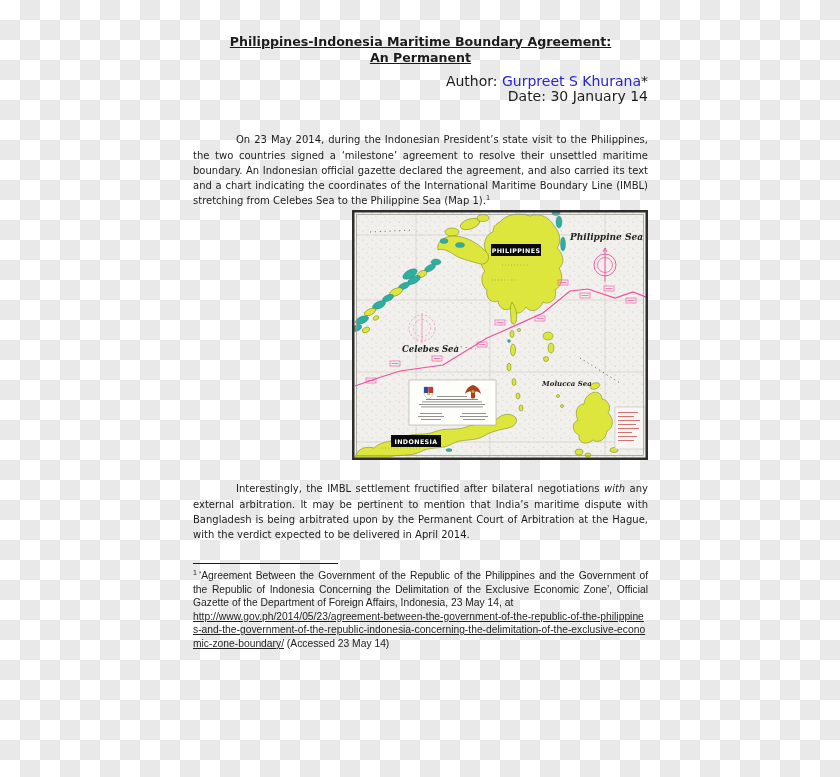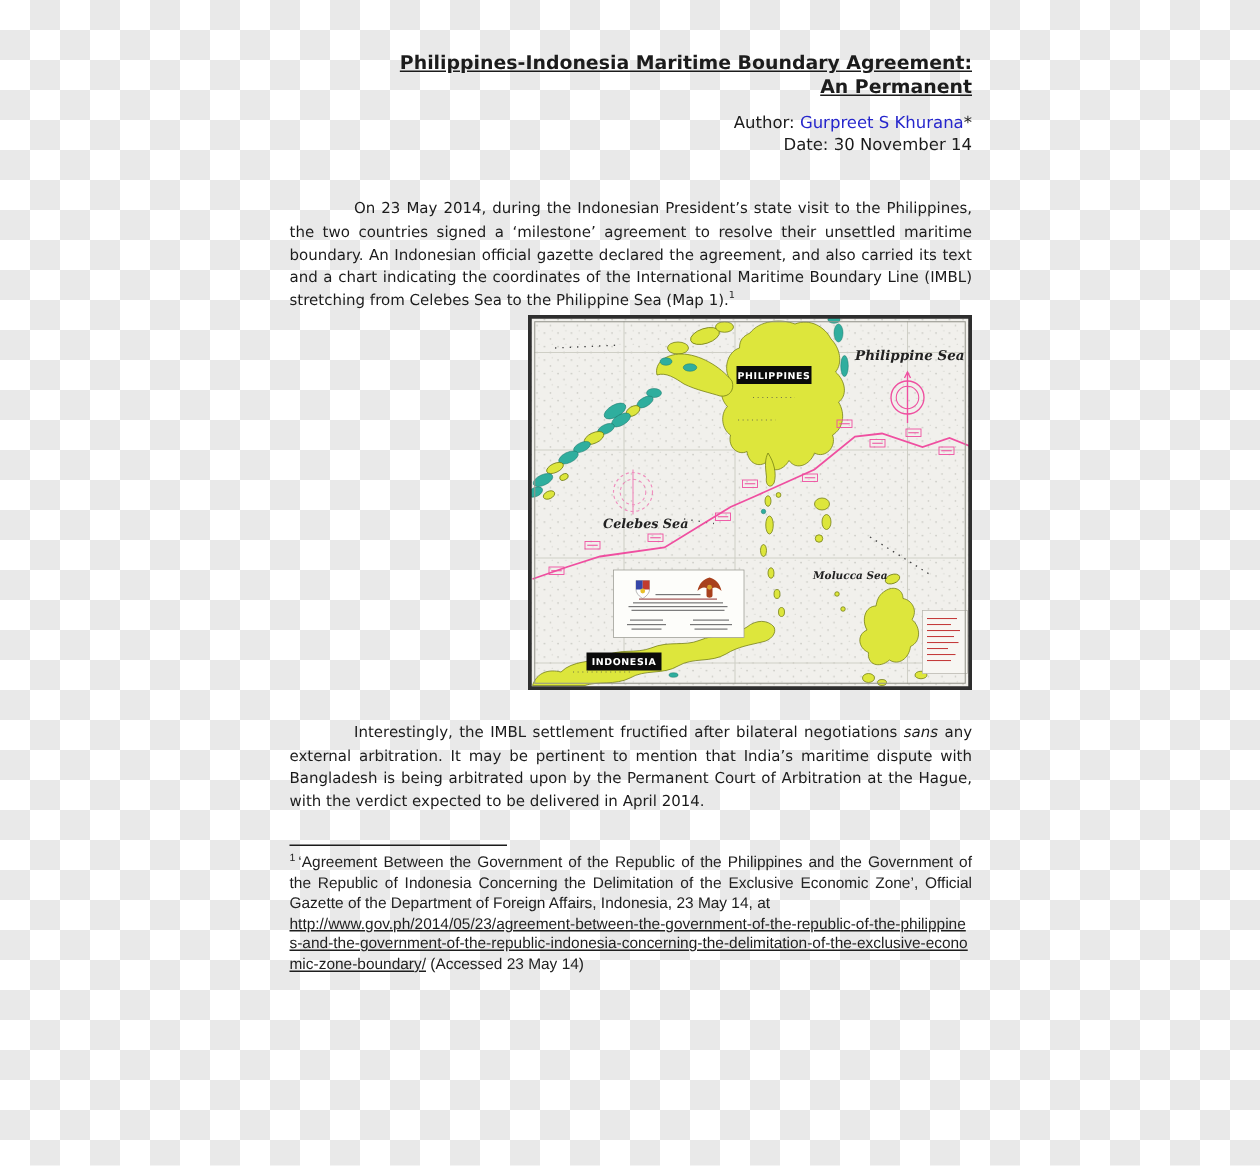--- a/index.html
+++ b/index.html
@@ -8,24 +8,24 @@
     width:840px; height:777px; overflow:hidden;
     background-image: repeating-conic-gradient(#ffffff 0% 25%, #e9e9e9 0% 50%);
     background-size: 40px 40px;
     background-position: 20px 0;
     font-family:"DejaVu Sans", sans-serif;
     color:#1c1c1c;
   }
   .doc { position:relative; width:840px; height:777px; }
   .content { position:absolute; left:193px; top:0; width:455px; }
 
-  .title { margin-top:34px; text-align:right; font-size:12.6px; font-weight:bold; line-height:16px; }
+  .title { margin-top:34px; text-align:center; font-size:12.6px; font-weight:bold; line-height:16px; }
   .title .tline { text-decoration:underline; display:inline-block; }
 
-  .author-block { margin-top:5px; text-align:right; font-size:11px; line-height:15px; }
+  .author-block { margin-top:5px; text-align:right; font-size:14px; line-height:15px; }
   .link-blue { color:#2626cc; }
 
   .para { margin:0; font-size:10px; line-height:15.2px; text-align:justify; }
   .para1 { margin-top:28px; text-indent:43px; }
   .para2 { margin-top:17px; text-indent:43px; }
   sup.fnref { font-size:0.65em; vertical-align:super; line-height:0; }
 
   .map-wrap { margin-top:2px; text-align:right; }
   .map-caption { margin-top:9px; text-align:center; font-size:11px; line-height:14px; }
   .map-caption .cap-link { text-decoration:underline; }
@@ -55,21 +55,21 @@
 <div class="doc">
   <div class="content">
 
     <h1 class="title">
       <span class="tline">Philippines-Indonesia Maritime Boundary Agreement:</span><br>
       <span class="tline">An Permanent</span>
     </h1>
 
     <div class="author-block">
       <div><span>Author: </span><span class="link-blue">Gurpreet S Khurana</span><span>*</span></div>
-      <div>Date: 30 November 14</div>
+      <div>Date: 30 January 14</div>
     </div>
 
     <p class="para para1"><span>On 23 May 2014, during the Indonesian President’s state visit to the Philippines, the two countries signed a ‘milestone’ agreement to resolve their unsettled maritime boundary. An Indonesian official gazette declared the agreement, and also carried its text and a chart indicating the coordinates of the International Maritime Boundary Line (IMBL) stretching from Celebes Sea to the Philippine Sea (Map 1).</span><sup class="fnref">1</sup></p>
 
     <div class="map-wrap">
       <svg width="296" height="250" viewBox="0 0 296 250" xmlns="http://www.w3.org/2000/svg">
         <defs>
           <pattern id="spk" width="9" height="9" patternUnits="userSpaceOnUse">
             <rect width="9" height="9" fill="#f1f0ec"></rect>
             <circle cx="2" cy="3" r="0.5" fill="#b9b9b2"></circle>
@@ -276,21 +276,21 @@
           <rect x="39" y="225" width="50" height="12" fill="#0a0a0a"></rect>
           <text class="box-label" x="64" y="233.6" font-size="6.3" text-anchor="middle">INDONESIA</text>
         </g>
 
         <rect x="1.25" y="1.25" width="293.5" height="247.5" fill="none" stroke="#2e2e2e" stroke-width="2.5"></rect>
         <rect x="4.5" y="4.5" width="287" height="241" fill="none" stroke="#94948c" stroke-width="0.7"></rect>
       </svg>
     </div>
 
 
-    <p class="para para2"><span>Interestingly, the IMBL settlement fructified after bilateral negotiations </span><i>sans</i><span> any external arbitration. It may be pertinent to mention that India’s maritime dispute with Bangladesh is being arbitrated upon by the Permanent Court of Arbitration at the Hague, with the verdict expected to be delivered in April 2014.</span></p>
+    <p class="para para2"><span>Interestingly, the IMBL settlement fructified after bilateral negotiations </span><i>with</i><span> any external arbitration. It may be pertinent to mention that India’s maritime dispute with Bangladesh is being arbitrated upon by the Permanent Court of Arbitration at the Hague, with the verdict expected to be delivered in April 2014.</span></p>
 
     <div class="footnote-sec">
       <div class="footnote-rule"></div>
       <div class="footnote-text"><span class="fn-sup">1</span><span>‘Agreement Between the Government of the Republic of the Philippines and the Government of the Republic of Indonesia Concerning the Delimitation of the Exclusive Economic Zone’, Official Gazette of the Department of Foreign Affairs, Indonesia, 23 May 14, at</span><br><span class="fn-link">http://www.gov.ph/2014/05/23/agreement-between-the-government-of-the-republic-of-the-philippines-and-the-government-of-the-republic-indonesia-concerning-the-delimitation-of-the-exclusive-economic-zone-boundary/</span><span> (Accessed 23 May 14)</span></div>
     </div>
 
   </div>
 </div>
 
 </body></html>

